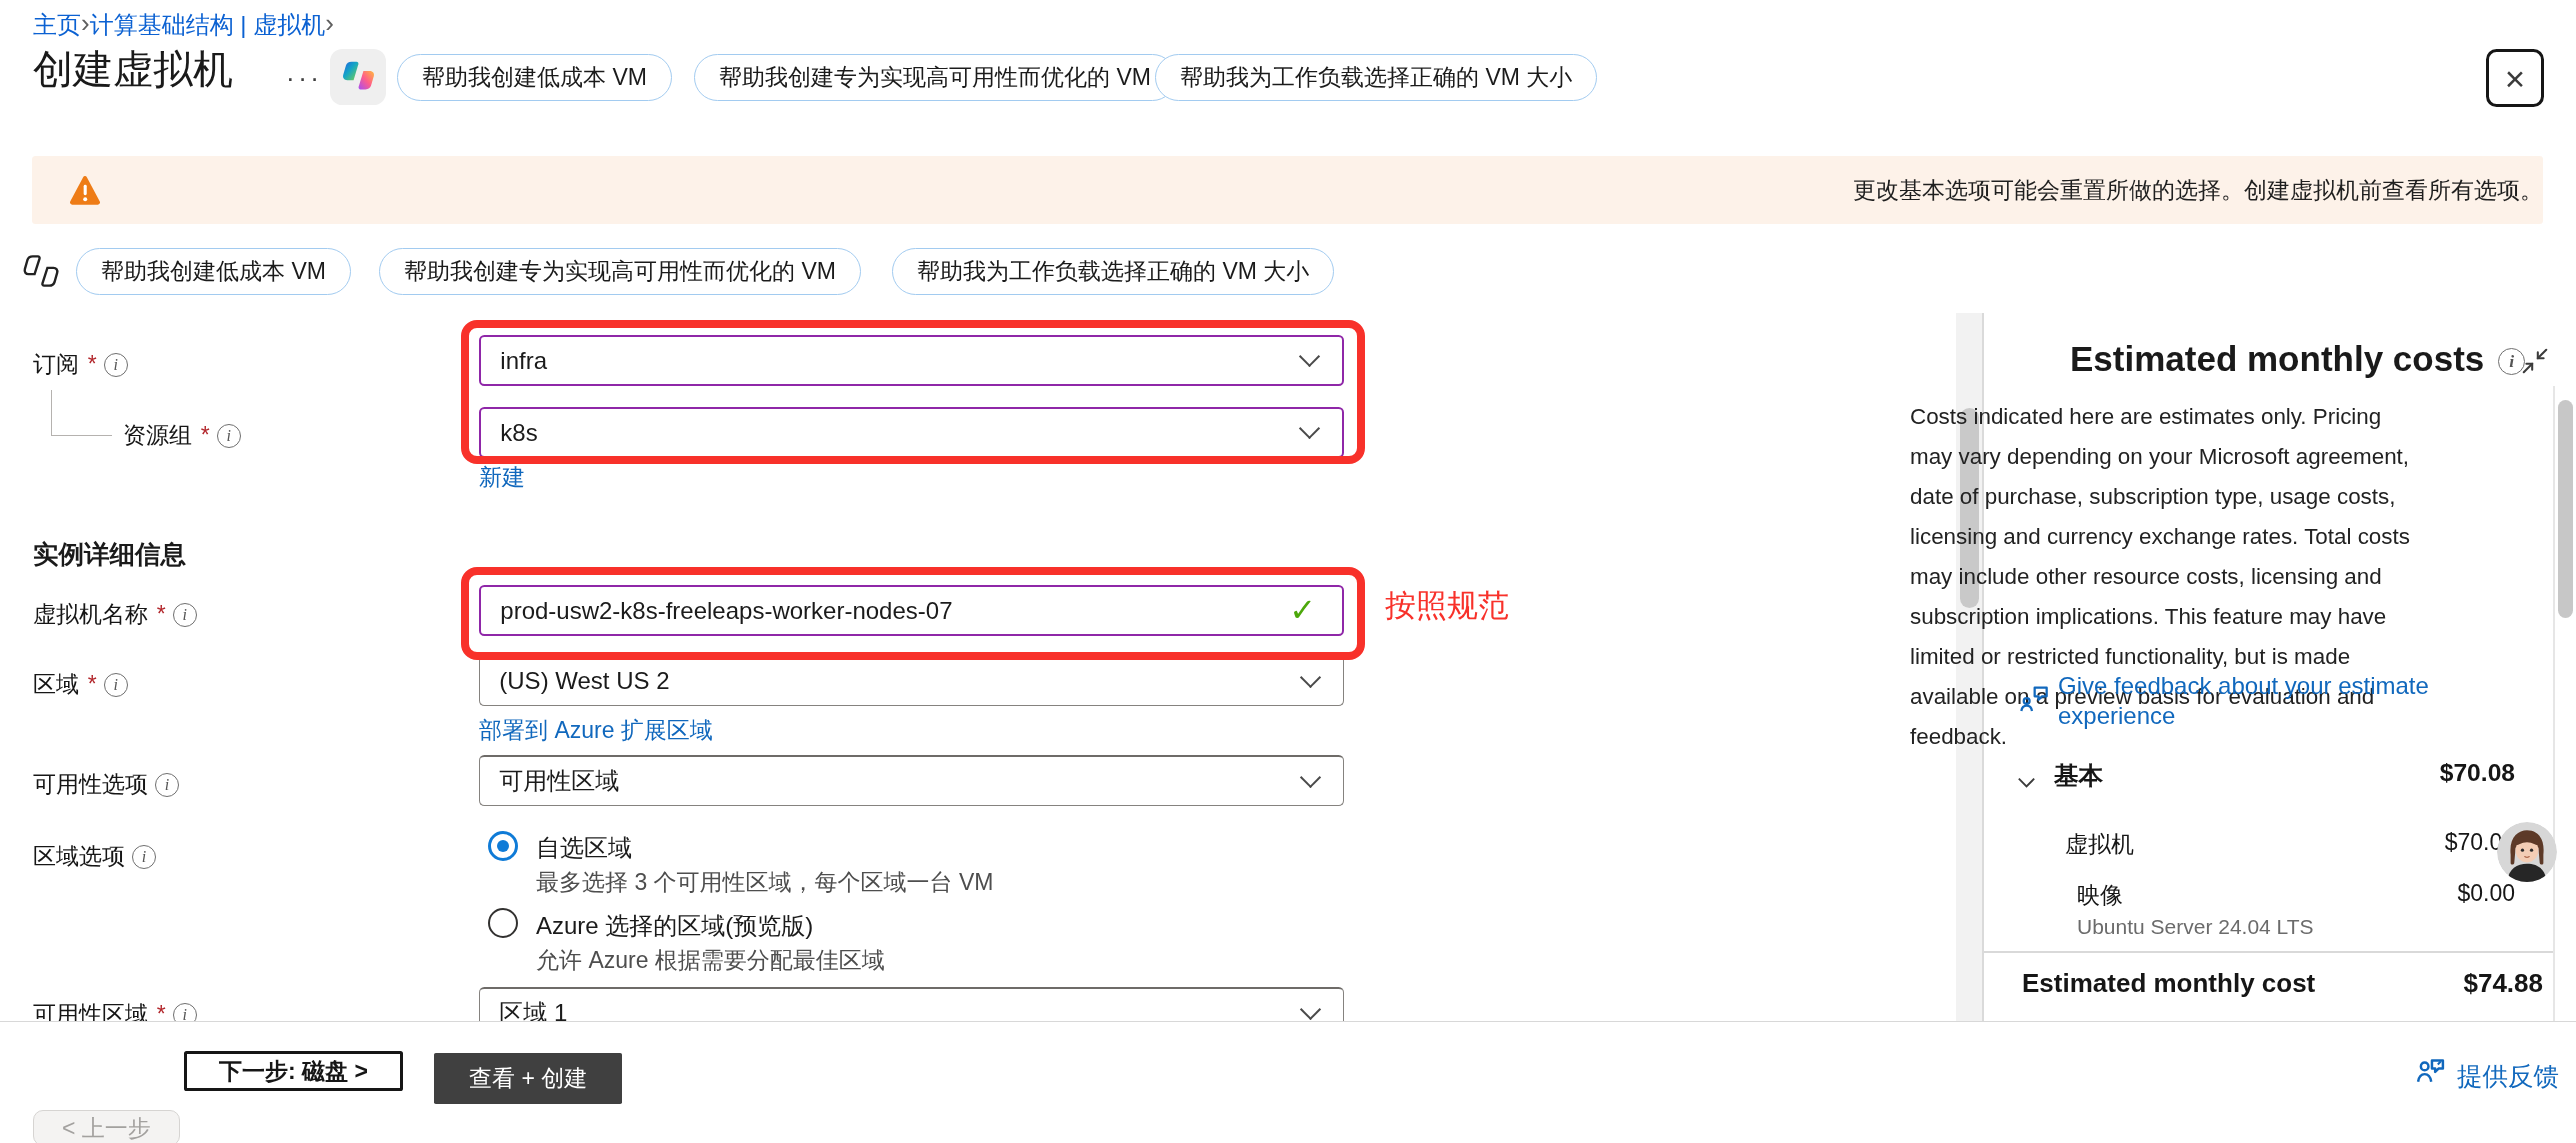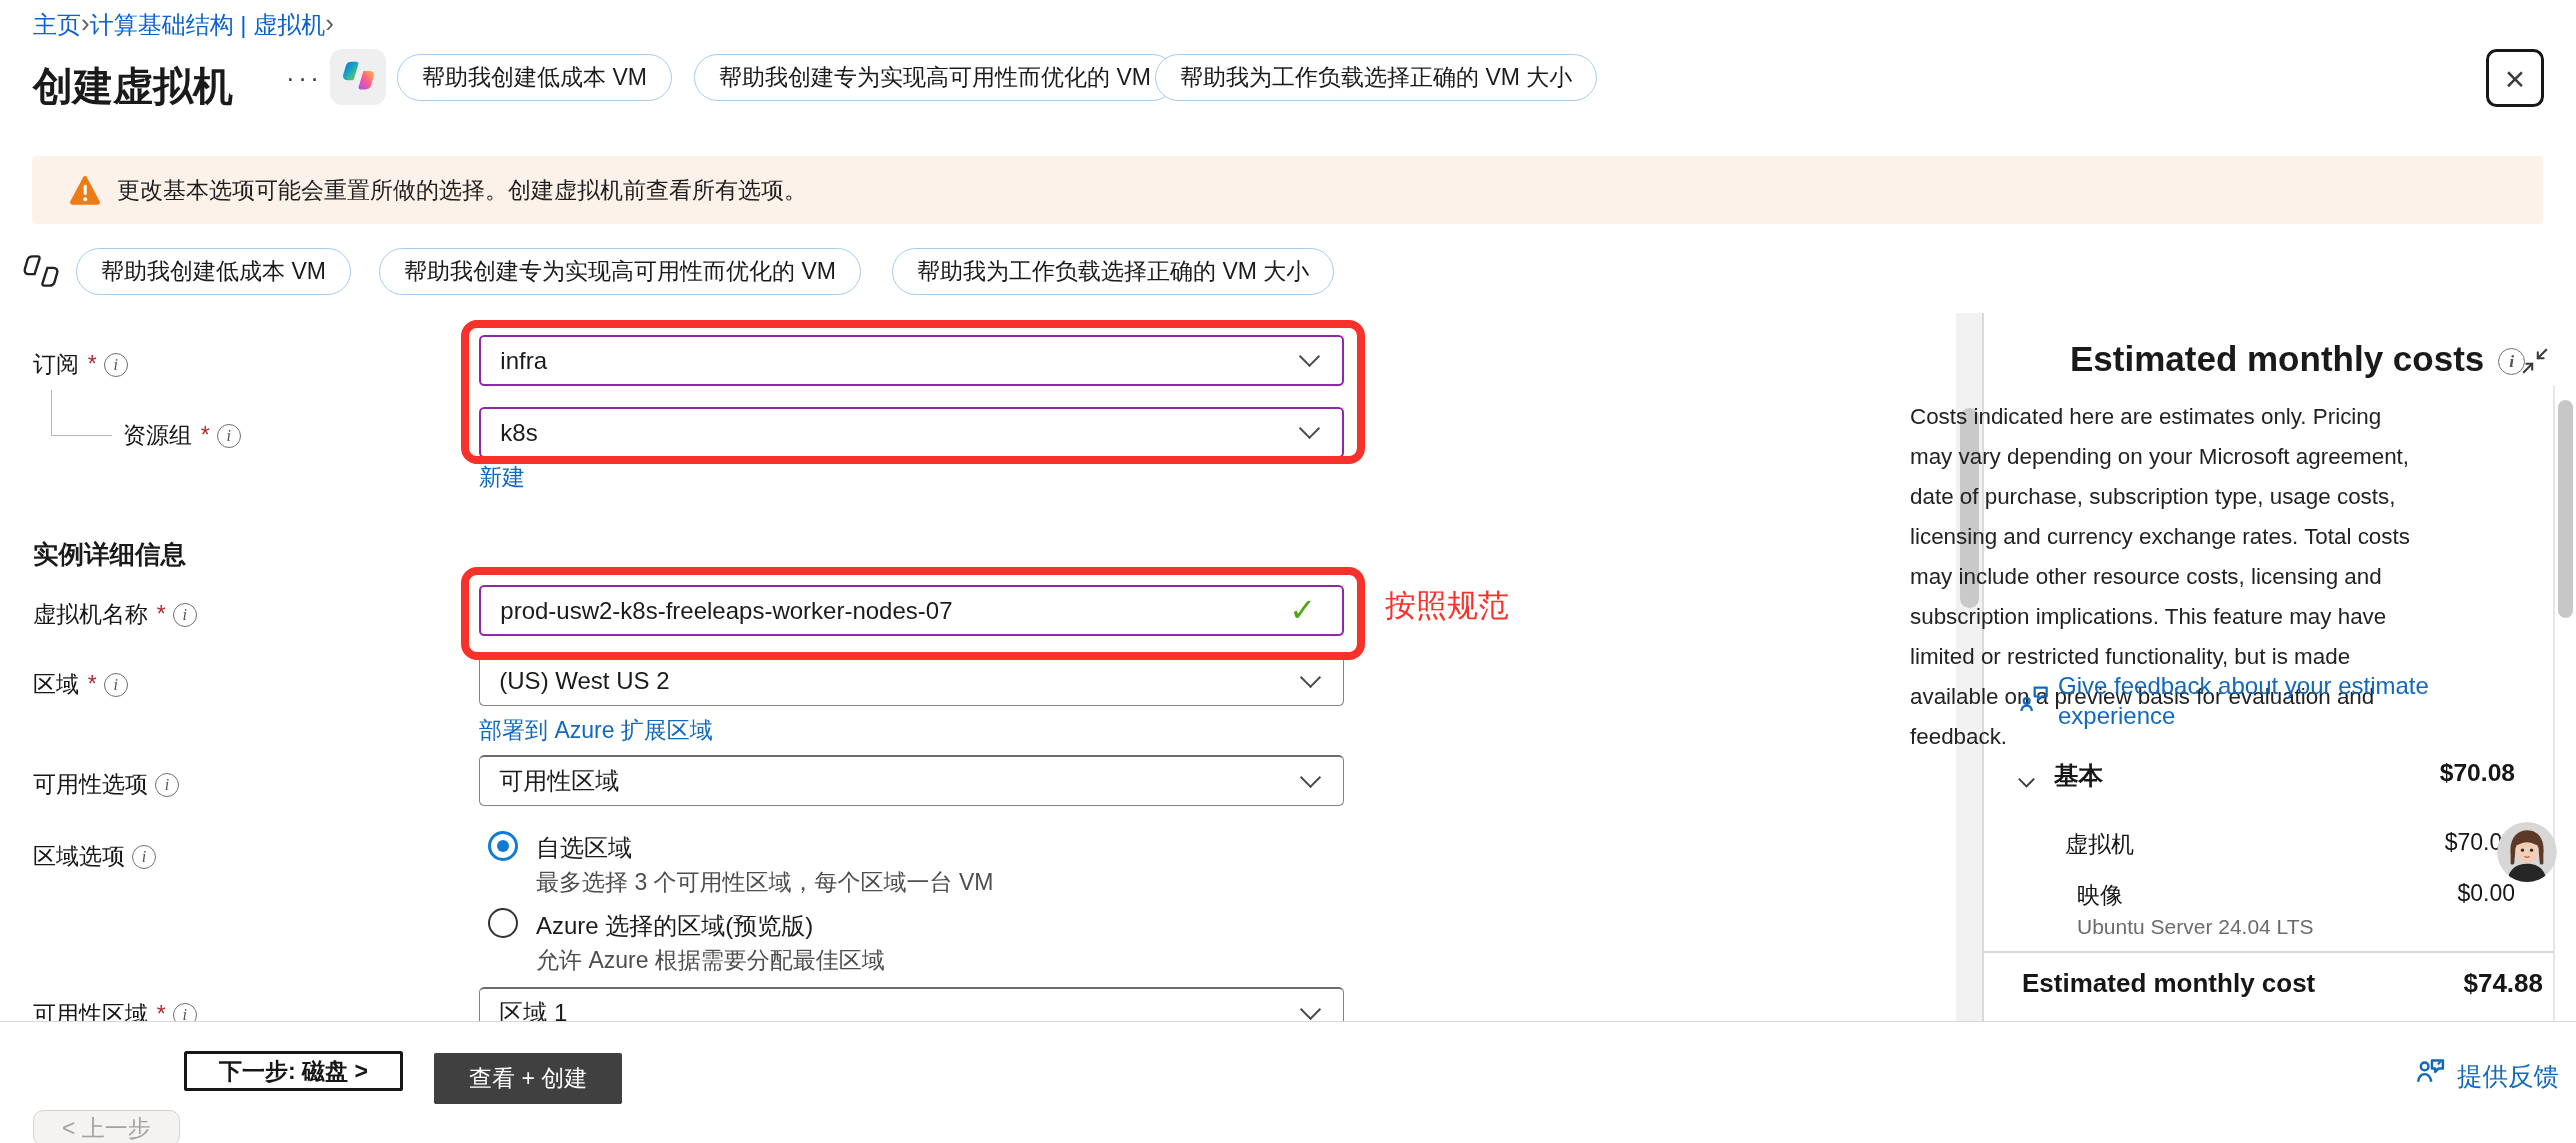--- a/index.html
+++ b/index.html
@@ -7,37 +7,37 @@
   body {
     width:2576px; height:1143px; position:relative; overflow:hidden;
     font-family:"Liberation Sans","DejaVu Sans",sans-serif; color:#161616;
   }
   .abs { position:absolute; }
 
   
   #crumbs { top:8.8px; left:33px; display:flex; align-items:center; gap:0; font-size:24px; }
   .crumb { color:#0b61d2; cursor:pointer; }
   .crumb-sep { color:#5f5f5f; font-size:26px; margin-top:-3.5px; }
-  #page-title { top:59px; left:33px; font-size:40px; font-weight:bold; color:#1a1a1a; }
+  #page-title { top:42px; left:33px; font-size:40px; font-weight:normal; color:#1a1a1a; }
   #more-btn { top:63px; left:286px; font-size:26px; color:#3c3c3c; letter-spacing:3.5px; cursor:pointer; }
   #copilot-btn { top:49px; left:330px; width:56px; height:56px; border-radius:12.3px; background:#efefef;
                  display:flex; align-items:center; justify-content:center; cursor:pointer; }
   .pill { position:absolute; height:47px; border:1.8px solid #a2cbf0; border-radius:24.6px; background:#fff;
           display:inline-flex; align-items:center; padding:0 24px; font-size:23px; color:#1b1b1b;
           white-space:nowrap; cursor:pointer; }
   #pill-a1 { top:54px; left:397px; }
   #pill-a2 { top:54px; left:694px; }
   #pill-a3 { top:54px; left:1155px; }
   #close-btn { top:49px; left:2486px; width:58px; height:58px; border:3.5px solid #161616; border-radius:10.5px;
                background:#fff; display:flex; align-items:center; justify-content:center;
                font-size:35px; color:#3b3b3b; cursor:pointer; line-height:1; }
 
   
   #banner { top:156px; left:32px; width:2511px; height:68px; background:#fdf2e9; border-radius:3.5px;
-            display:flex; align-items:center; padding-left:37px; gap:16px; }
+            display:flex; align-items:center; padding-left:37px; gap:16px;justify-content:space-between; }
   #banner-text { font-size:23px; color:#1f1f1f; }
 
   
   #row2-icon { top:249px; left:17.6px; width:46px; height:44px; }
   #pill-b1 { top:248px; left:76px; }
   #pill-b2 { top:248px; left:379px; }
   #pill-b3 { top:248px; left:892px; }
 
   
   .lbl { position:absolute; display:flex; align-items:center; gap:7px; font-size:23px; color:#161616; }

